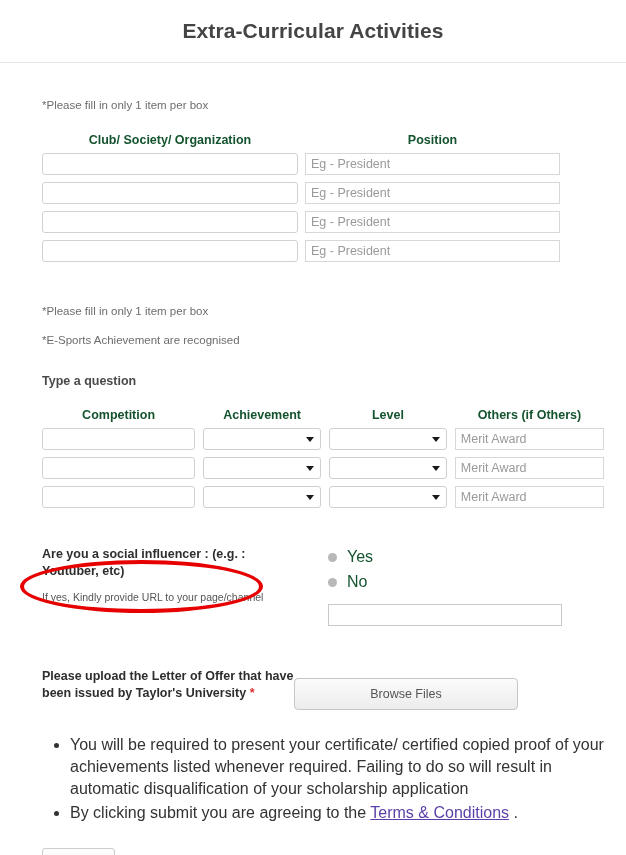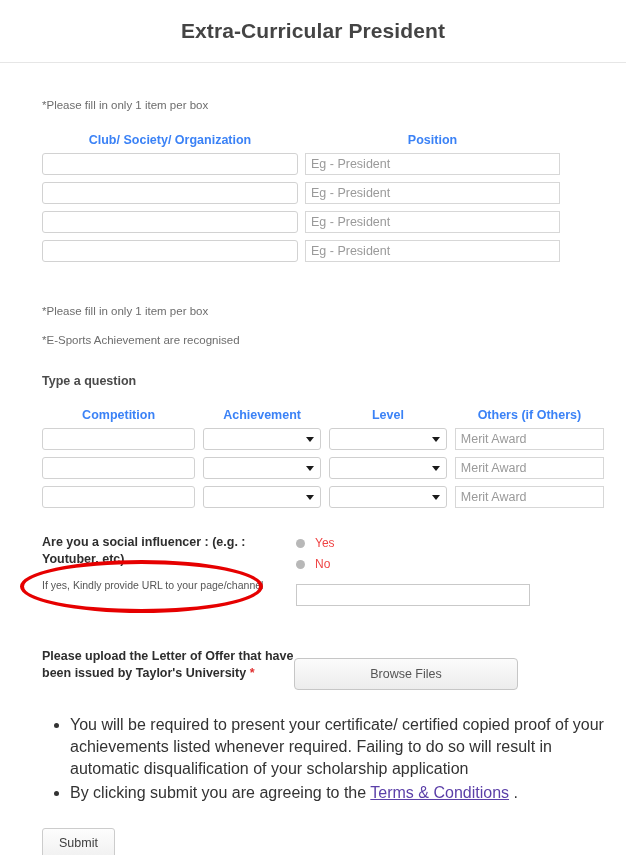--- a/index.html
+++ b/index.html
@@ -56,21 +56,21 @@
   
   .grid { width: 100%; }
   .grid-head {
     display: flex;
     margin-top: 20px;
     margin-bottom: 6px;
   }
   .grid-head .col {
     font-size: 12.5px;
     font-weight: bold;
-    color: #3b82f6;
+    color: #14532d;
     text-align: center;
   }
   .grid-row {
     display: flex;
     margin-bottom: 7px;
   }
   .grid-row .col { display: flex; }
 
   
   .txt {
@@ -113,23 +113,24 @@
   .t1 .c2 { width: 255px; }
 
   
   .t2 .c1 { width: 156px; margin-right: 8px; }
   .t2 .c2 { width: 120px; margin-right: 8px; }
   .t2 .c3 { width: 120px; margin-right: 8px; }
   .t2 .c4 { width: 152px; }
 
   
   .influencer {
-    margin-top: 26px;
+    margin-top: 38px;
     display: flex;
     position: relative;
+    gap: 32px;
   }
   .infl-left { width: 254px; }
   .infl-q {
     font-size: 12.5px;
     font-weight: bold;
     color: #2e2e2e;
     line-height: 1.35;
     width: 215px;
   }
   .infl-sub {
@@ -144,22 +145,22 @@
     align-items: center;
     margin-bottom: 7px;
   }
   .radio-dot {
     width: 9px; height: 9px;
     border-radius: 50%;
     background: #b8b8b8;
     margin-right: 10px;
   }
   .radio-label {
-    font-size: 12px;
-    color: #ef4444;
+    font-size: 16px;
+    color: #14532d;
   }
   .url-input {
     margin-top: 6px;
     width: 234px;
     height: 22px;
     border: 1px solid #c9c9c9;
     background: #fff;
     font-size: 12.5px;
     font-family: "Liberation Sans", sans-serif;
     padding: 0 5px;
@@ -235,21 +236,21 @@
     color: #3d3d3d;
     cursor: pointer;
   }
 </style>
 </head>
 <body>
 
 <div class="page">
 
   <div class="header">
-    <div class="header-title">Extra-Curricular President</div>
+    <div class="header-title">Extra-Curricular Activities</div>
   </div>
 
   <div class="content">
 
     <div class="note note-1">*Please fill in only 1 item per box</div>
 
     <div class="grid t1">
       <div class="grid-head">
         <div class="col c1">Club/ Society/ Organization</div>
         <div class="col c2">Position</div>

